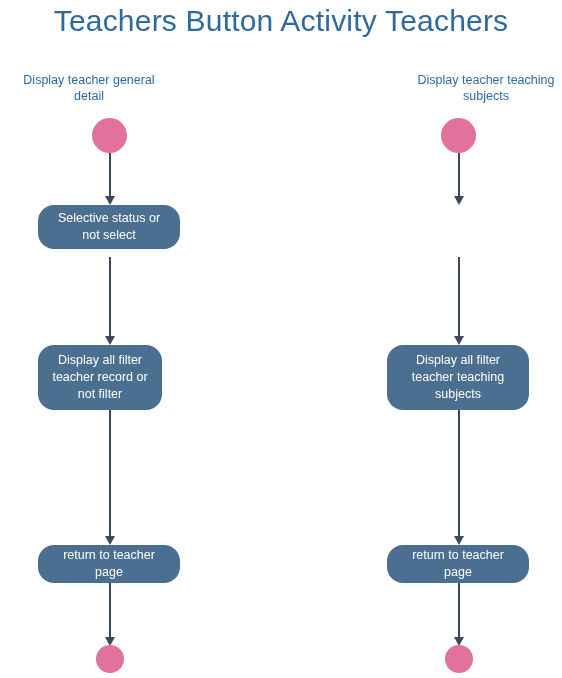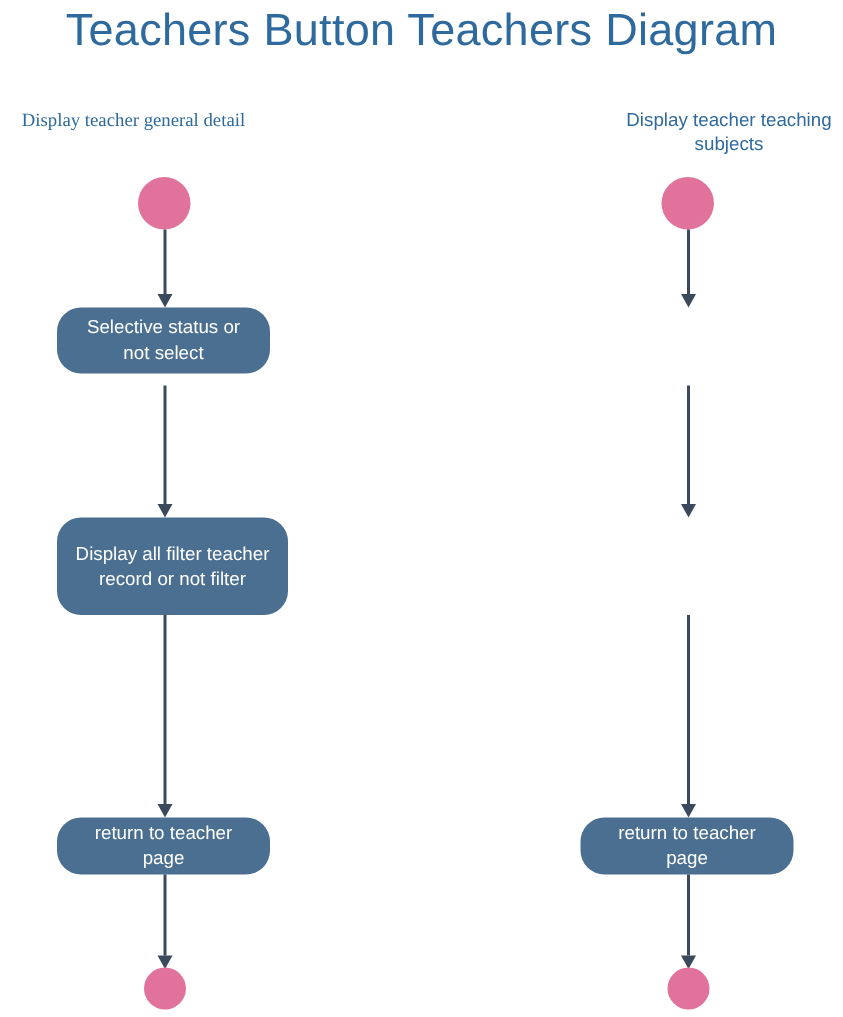--- a/index.html
+++ b/index.html
@@ -39,21 +39,21 @@
   
   .lane-caption {
     position: absolute;
     width: 160px;
     text-align: center;
     font-size: 12.5px;
     line-height: 16px;
     color: #2e6a9e;
     top: 72px;
   }
-  .lane-caption.left  { left: 9px; font-family: Liberation Serif, serif;  }
+  .lane-caption.left  { left: 9px;  }
   .lane-caption.right { left: 406px; }
 
   
   .node-circle {
     position: absolute;
     border-radius: 50%;
     background: #e0729b;
   }
   .node-circle.start {
     width: 35px;
@@ -98,39 +98,39 @@
     border-left: 5px solid transparent;
     border-right: 5px solid transparent;
     border-top: 9px solid #3a4a5c;
   }
 </style>
 </head>
 <body>
 
 <div id="diagram-root">
 
-  <div class="diagram-title">Teachers Button Teachers Diagram</div>
+  <div class="diagram-title">Teachers Button Activity Teachers</div>
 
   <div class="lane-caption left">Display teacher general detail</div>
 
   <div class="node-circle start" style="left:92px; top:118px;"></div>
 
   <div class="connector" style="left:109.3px; top:153px;">
     <div class="stem" style="height:43px;"></div>
     <div class="head" style="top:43px;"></div>
   </div>
 
   <div class="activity-box" style="left:38px; top:205px; width:142px; height:44px;">Selective status or not select</div>
 
   <div class="connector" style="left:109.3px; top:257px;">
     <div class="stem" style="height:79px;"></div>
     <div class="head" style="top:79px;"></div>
   </div>
 
-  <div class="activity-box" style="left:38px; top:345px; width:154px; height:65px;">Display all filter teacher record or not filter</div>
+  <div class="activity-box" style="left:38px; top:345px; width:124px; height:65px;">Display all filter teacher record or not filter</div>
 
   <div class="connector" style="left:109.3px; top:410px;">
     <div class="stem" style="height:126px;"></div>
     <div class="head" style="top:126px;"></div>
   </div>
 
   <div class="activity-box" style="left:38px; top:545px; width:142px; height:38px;">return to teacher page</div>
 
   <div class="connector" style="left:109.3px; top:583px;">
     <div class="stem" style="height:54px;"></div>
@@ -147,20 +147,21 @@
     <div class="stem" style="height:43px;"></div>
     <div class="head" style="top:43px;"></div>
   </div>
 
 
   <div class="connector" style="left:458.3px; top:257px;">
     <div class="stem" style="height:79px;"></div>
     <div class="head" style="top:79px;"></div>
   </div>
 
+  <div class="activity-box" style="left:387px; top:345px; width:142px; height:65px;">Display all filter teacher teaching subjects</div>
 
   <div class="connector" style="left:458.3px; top:410px;">
     <div class="stem" style="height:126px;"></div>
     <div class="head" style="top:126px;"></div>
   </div>
 
   <div class="activity-box" style="left:387px; top:545px; width:142px; height:38px;">return to teacher page</div>
 
   <div class="connector" style="left:458.3px; top:583px;">
     <div class="stem" style="height:54px;"></div>

